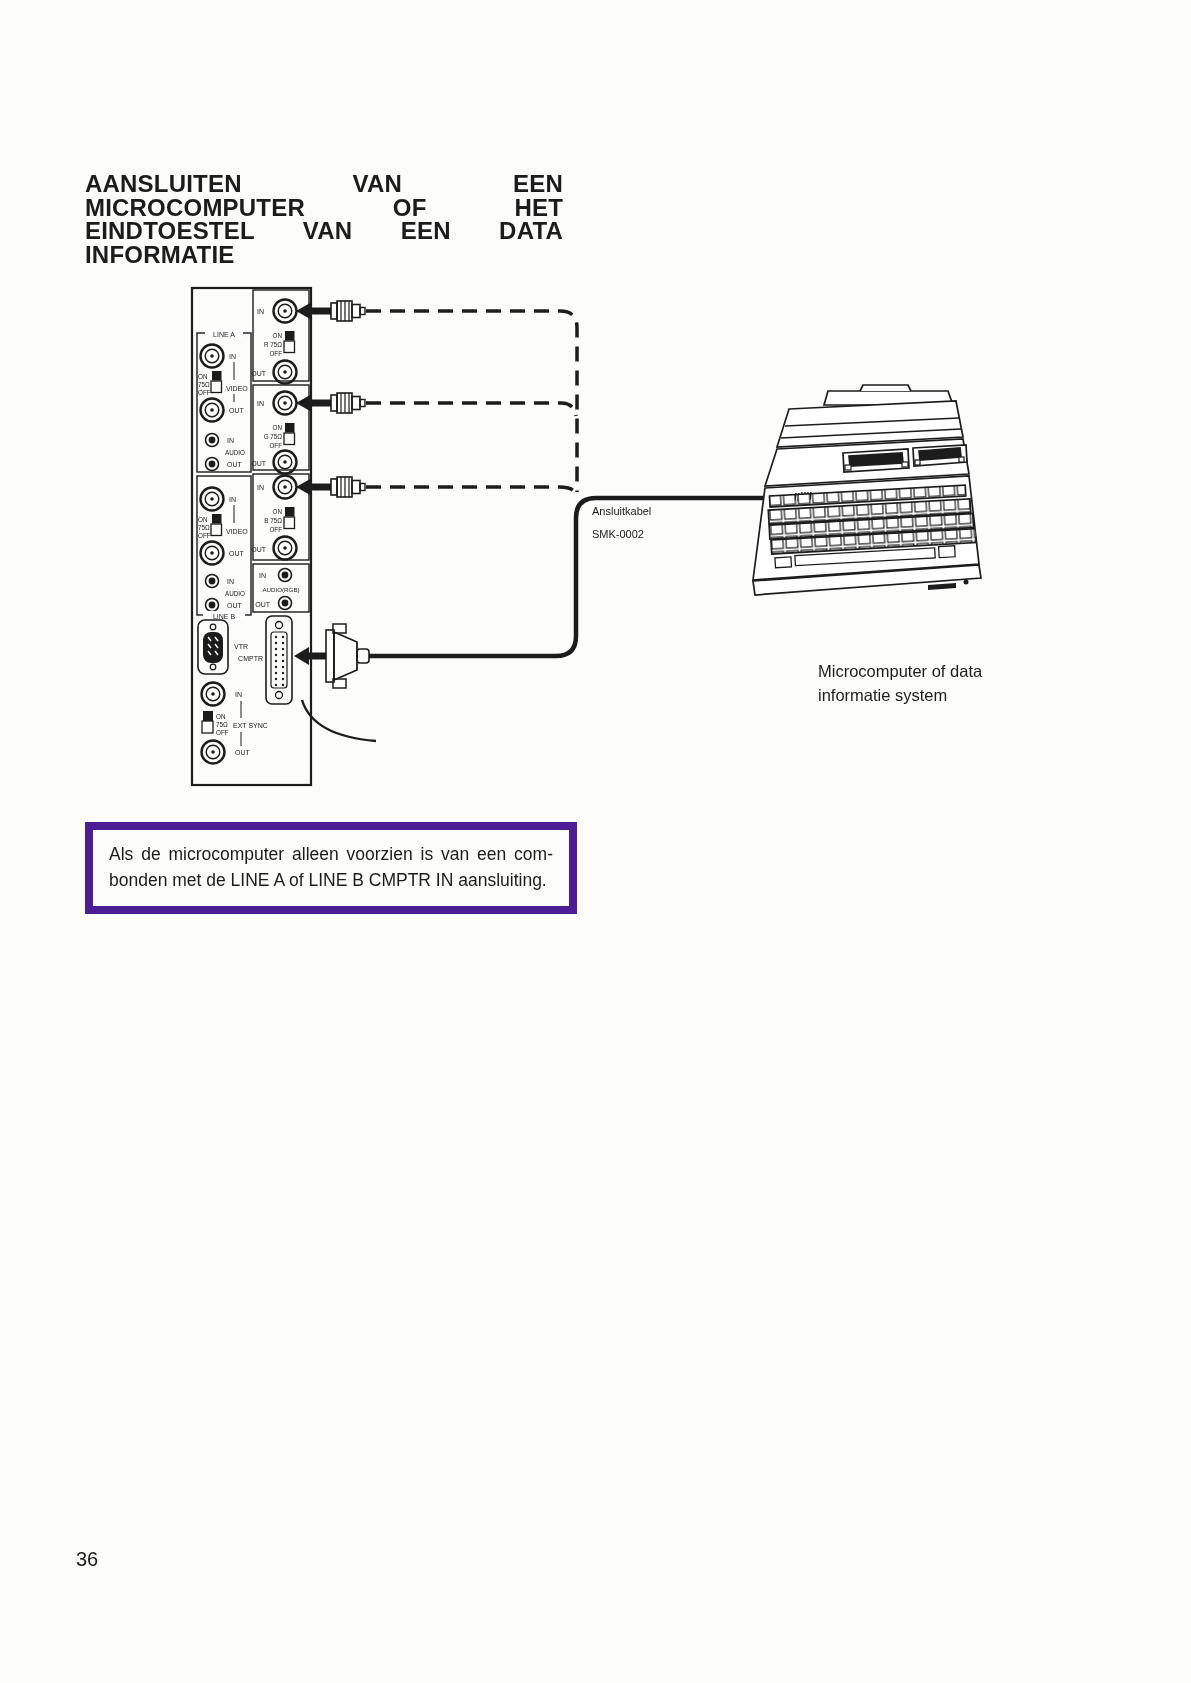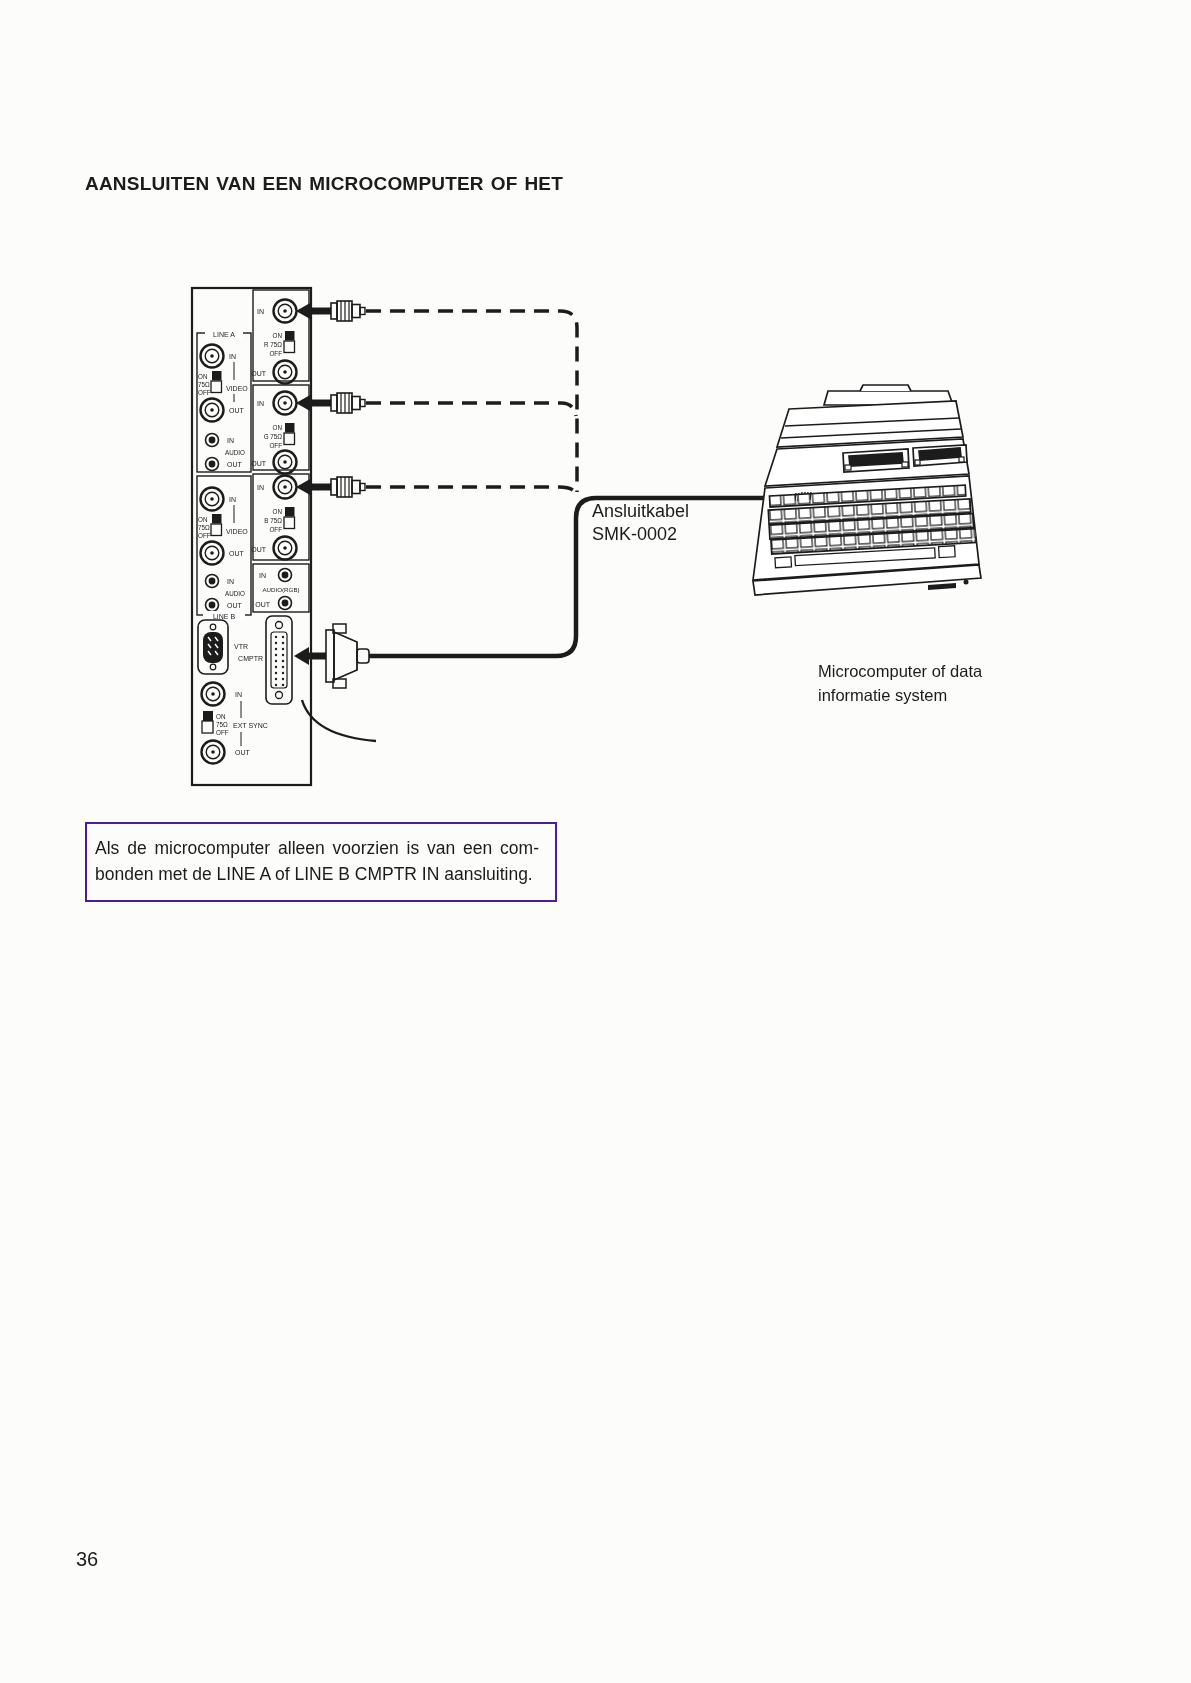--- a/index.html
+++ b/index.html
@@ -4,46 +4,47 @@
 <style>
   html,body { margin:0; padding:0; background:#e8e8e6; }
   .page {
     position:relative; width:1191px; height:1683px; margin:0 auto;
     background:#fcfcfa; color:#1c1c1c;
     font-family:"Liberation Sans", sans-serif; overflow:hidden;
   }
   .abs { position:absolute; }
   .title {
     left:85px; top:172px; width:478px;
-    font-weight:bold; font-size:19px; line-height:23.5px; letter-spacing:.2px;
+    font-weight:bold; font-size:24px; line-height:23.5px; letter-spacing:.2px;
   }
   .jline { text-align:justify; text-align-last:justify; }
   .diagram-svg { left:0; top:0; }
   .small-note { font-size:16.5px; line-height:24px; }
-  .cable-label { left:592px; top:500px; font-size:18px; line-height:23px; }
+  .cable-label { left:592px; top:500px; font-size:11px; line-height:23px; }
   .pc-caption  { left:818px; top:616px; font-size:16.5px; line-height:24px;margin-top:43px; }
   .spec-note   { left:382px; top:726px; width:290px; }
   .info-box {
     left:85px; top:822px; width:444px;
-    border:2px solid #4c1d95; padding:11px 16px 13px 8px;
+    border:8px solid #4c1d95; padding:11px 16px 13px 16px;
     font-size:17.5px; line-height:26px;
   }
   .page-num { left:76px; top:1548px; font-size:20px; }
   svg text { font-family:"Liberation Sans", sans-serif; fill:#1c1c1c; }
   svg .lbl   { font-size:7px; }
   svg .lbl-s { font-size:6.3px; }
   svg .ln    { stroke:#1c1c1c; fill:none; }
 </style>
 </head>
 <body>
 
 <div class="page">
 
   <div class="abs title">
     <div class="jline">AANSLUITEN VAN EEN MICROCOMPUTER OF HET</div>
+    <div class="jline">EINDTOESTEL VAN EEN DATA INFORMATIE</div>
   </div>
 
   <svg class="abs diagram-svg" width="1191" height="1683" viewBox="0 0 1191 1683">
     <defs>
 
       <g id="bnc">
         <circle r="11.5" class="ln" stroke-width="2.4"></circle>
         <circle r="6.8" class="ln" stroke-width="1.4"></circle>
         <circle r="1.8" fill="#1c1c1c"></circle>
       </g>

